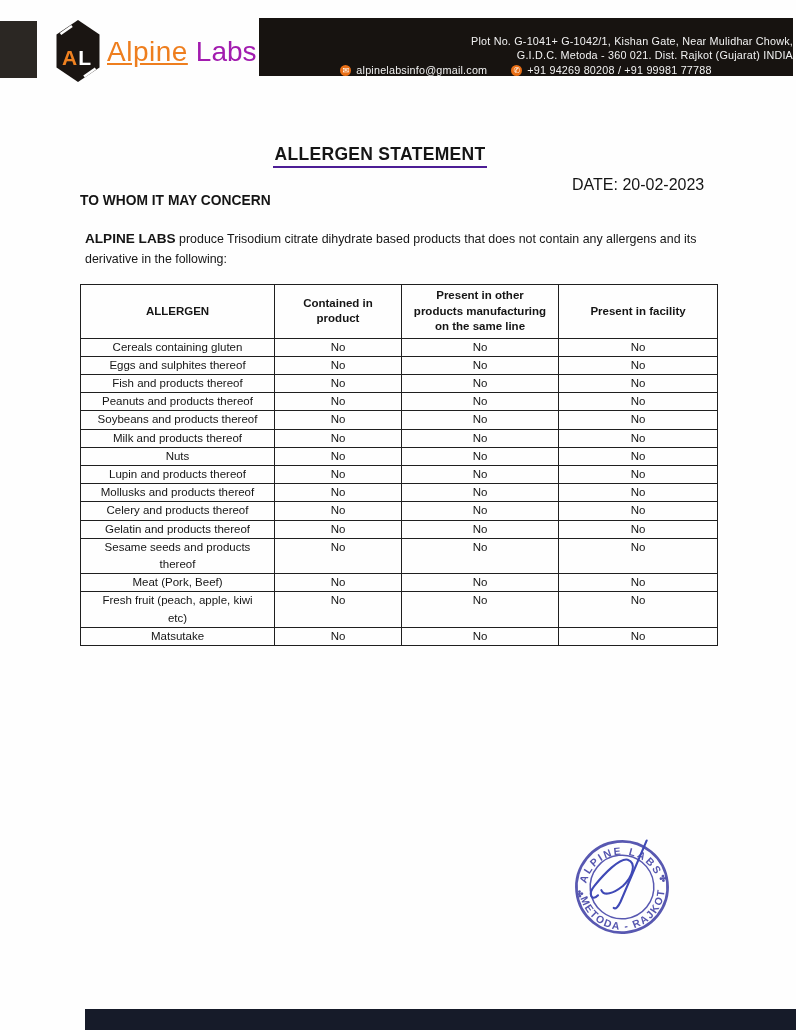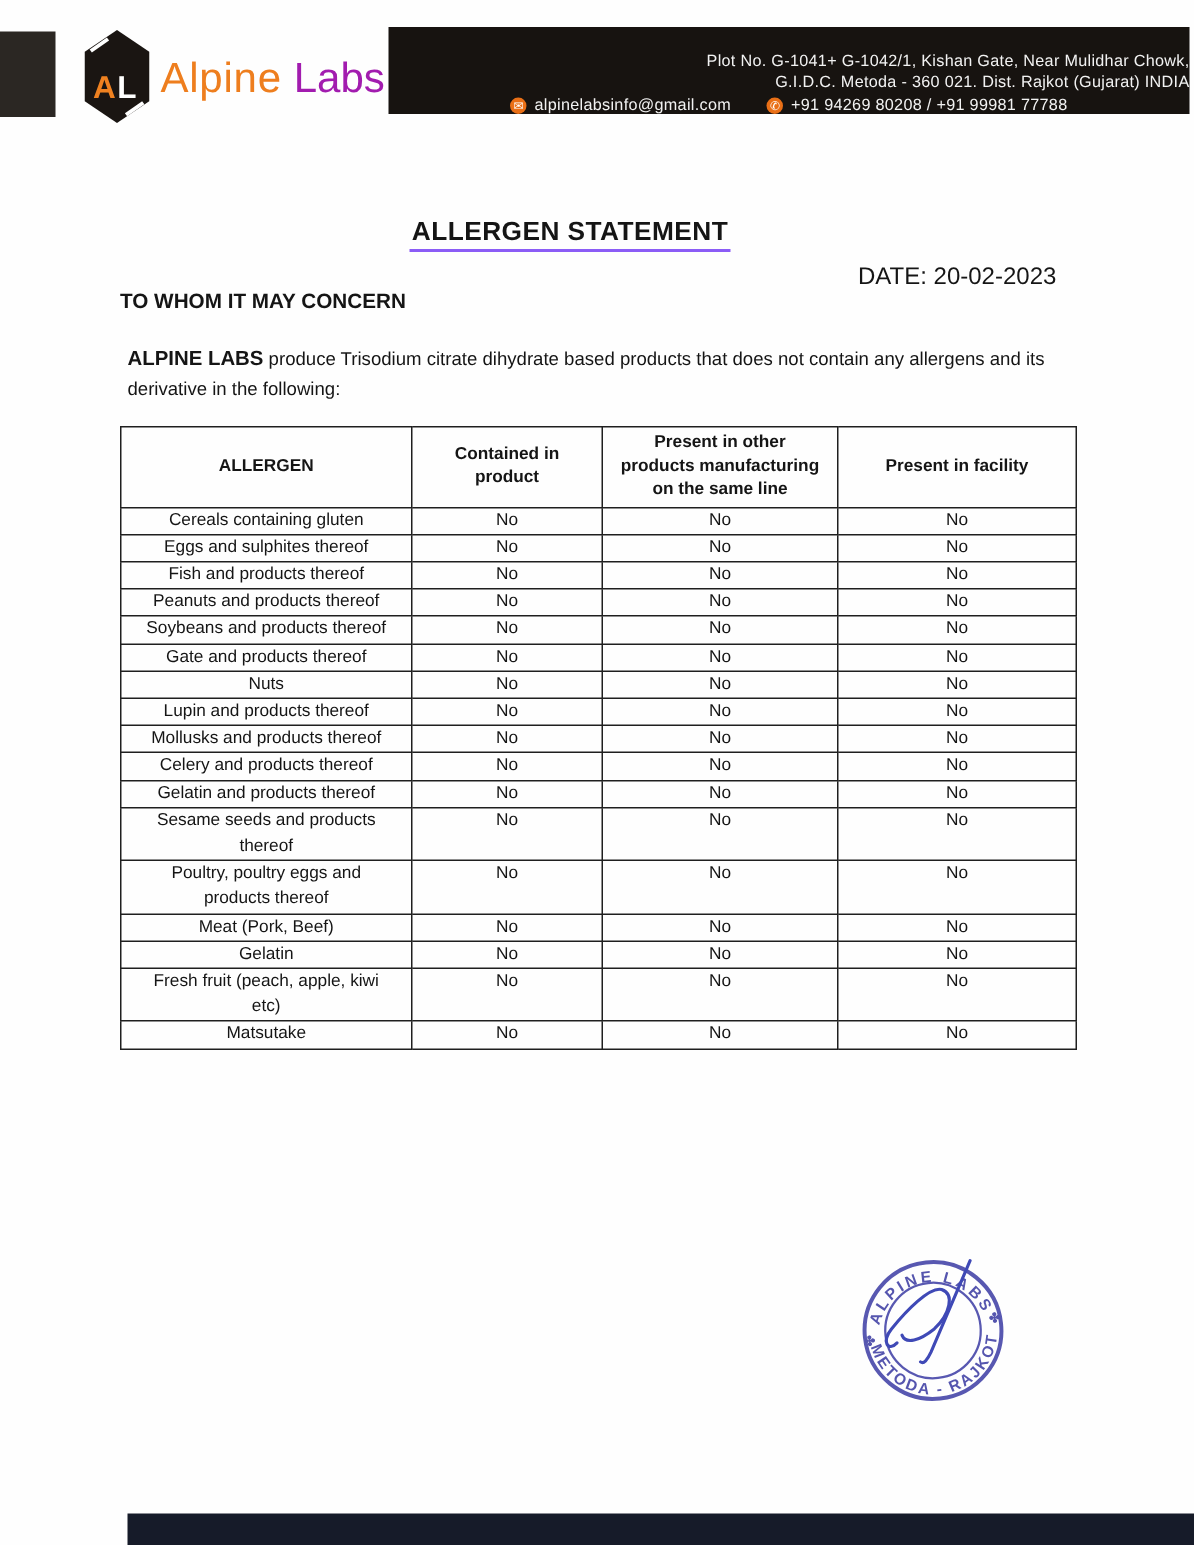--- a/index.html
+++ b/index.html
@@ -10,41 +10,41 @@
     font-family:"Liberation Sans", sans-serif; color:#151515;
   }
 
   
   .artifact-left { position:absolute; left:0; top:21px; width:37px; height:57px; background:#2b2723; }
   .footer-bar   { position:absolute; left:85px; top:1009px; width:711px; height:21px; background:#161b29; }
 
   
   .hex-logo { position:absolute; left:54px; top:19px; width:48px; height:64px; }
   .brand { position:absolute; left:107px; top:36px; font-size:28px; white-space:nowrap; }
-  .brand-alpine { color:#ee7e1e; letter-spacing:.5px; }
+  .brand-alpine { color:#ee7e1e; letter-spacing:.5px;text-decoration:underline; }
   .brand-labs { color:#a21caf; margin-left:8px; }
 
   .banner {
     position:absolute; left:259px; top:18px; width:534px; height:58px;
     background:#171310; color:#f2f2f2; text-align:right;
     font-size:10.8px; line-height:14px; padding-top:16px; letter-spacing:.2px;
   }
   .contact-row { display:flex; justify-content:center; align-items:center; gap:5px; margin-top:1px; }
   .cicon {
     display:inline-flex; width:11px; height:11px; border-radius:50%;
     background:#e96f16; color:#ffffff; font-size:8px; line-height:11px;
     align-items:center; justify-content:center; flex:0 0 auto;
   }
   .contact-gap { width:14px; }
 
   
   .title-row { position:absolute; left:80px; top:144px; width:600px; text-align:center; }
   .doc-title {
     display:inline-block; font-size:17.5px; font-weight:bold; letter-spacing:.3px;
-    border-bottom:2px solid #8b5cf6; padding:0 2px 1px 2px;
+    border-bottom:2px solid #4c1d95; padding:0 2px 1px 2px;
   }
   .doc-date { position:absolute; left:572px; top:176px; font-size:16px; }
   .salutation { position:absolute; left:80px; top:193px; width:600px; font-size:13.8px; font-weight:bold; }
   .intro { position:absolute; left:85px; top:229px; width:625px; font-size:12.4px; line-height:19.5px; }
   .intro strong { font-size:13.6px; }
 
   
   table.allergen-table {
     position:absolute; left:80px; top:284px; width:637px;
     border-collapse:collapse; table-layout:fixed;
@@ -159,21 +159,21 @@
     </tr>
 
     <tr>
       <td>Soybeans and products thereof</td>
       <td>No</td>
       <td>No</td>
       <td>No</td>
     </tr>
 
     <tr>
-      <td>Gate and products thereof</td>
+      <td>Milk and products thereof</td>
       <td>No</td>
       <td>No</td>
       <td>No</td>
     </tr>
 
     <tr>
       <td>Nuts</td>
       <td>No</td>
       <td>No</td>
       <td>No</td>
@@ -209,41 +209,28 @@
 
     <tr>
       <td>Sesame seeds and products
 thereof</td>
       <td>No</td>
       <td>No</td>
       <td>No</td>
     </tr>
 
 
-    <tr>
-      <td>Poultry, poultry eggs and
-products thereof</td>
-      <td>No</td>
-      <td>No</td>
-      <td>No</td>
-    </tr>
 
     <tr>
       <td>Meat (Pork, Beef)</td>
       <td>No</td>
       <td>No</td>
       <td>No</td>
     </tr>
 
-    <tr>
-      <td>Gelatin</td>
-      <td>No</td>
-      <td>No</td>
-      <td>No</td>
-    </tr>
 
     <tr>
       <td>Fresh fruit (peach, apple, kiwi
 etc)</td>
       <td>No</td>
       <td>No</td>
       <td>No</td>
     </tr>
 
     <tr>

